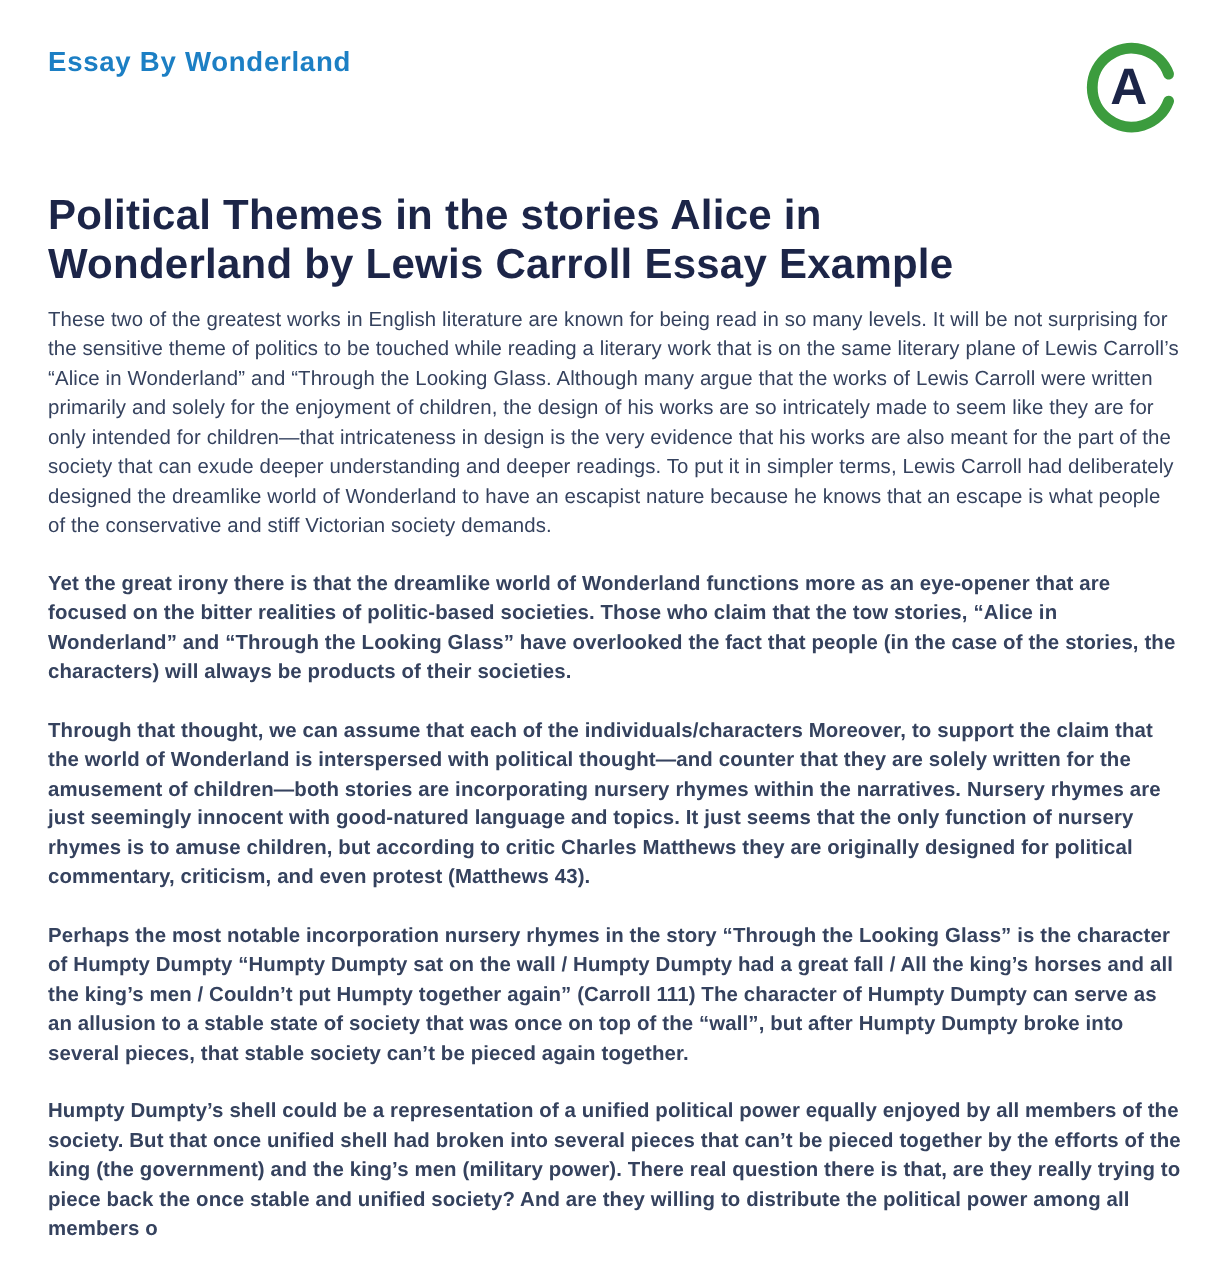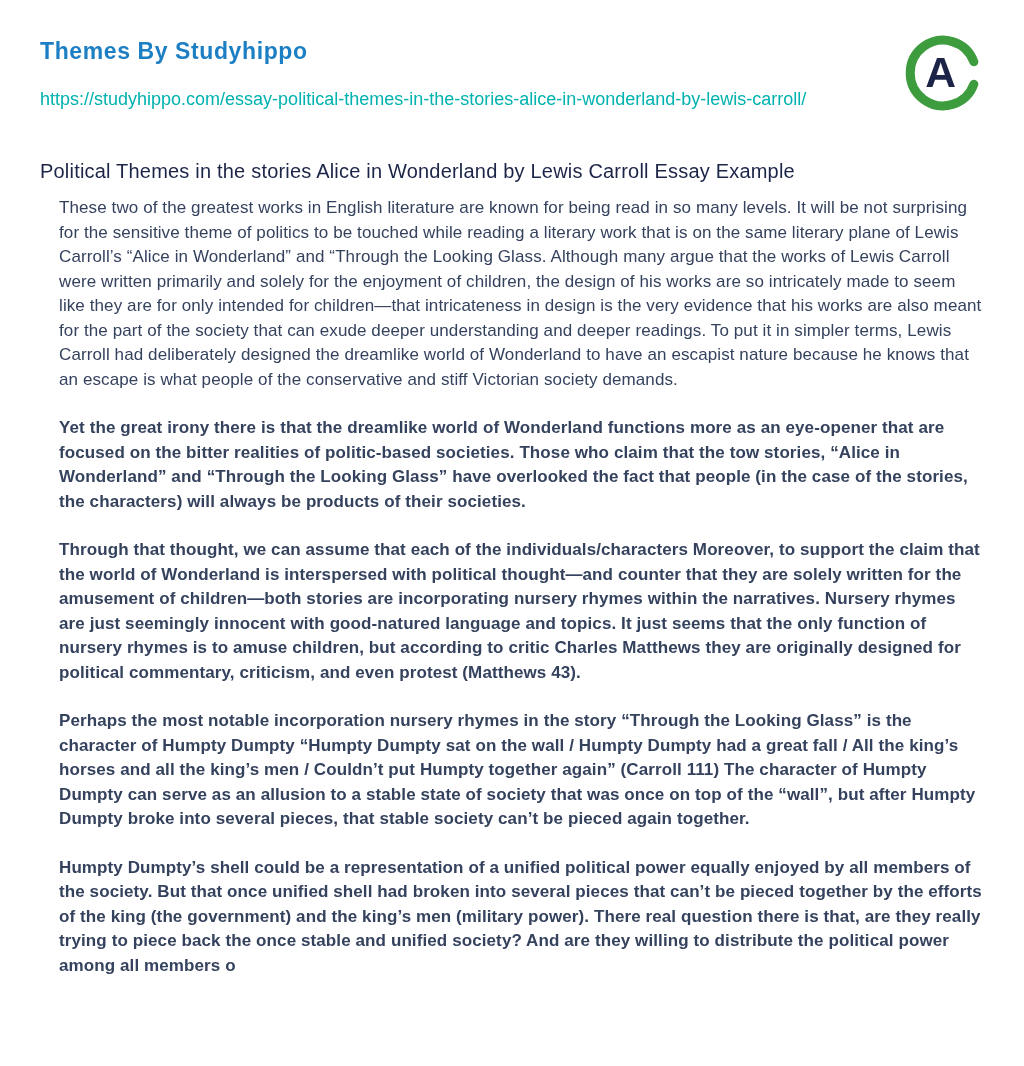--- a/index.html
+++ b/index.html
@@ -62,46 +62,45 @@
   .logo-letter {
     font-family: "Liberation Sans", sans-serif;
     font-weight: bold;
     font-size: 52px;
     fill: var(--title-navy);
   }
 
   .essay-title {
     margin-top: 46px;
     max-width: 850px;
-    font-size: 20px;
+    font-size: 35px;
     line-height: 1.17;
-    font-weight: normal;
+    font-weight: bold;
     letter-spacing: 0.2px;
     color: var(--title-navy);
   }
 
-  .content { margin-top: 13px; margin-left: 19px; }
+  .content { margin-top: 13px; }
   .content p {
     font-size: 17px;
     line-height: 24.5px;
     letter-spacing: 0.1px;
     color: var(--body-text);
     margin-top: 0;
   }
   .content p + p { margin-top: 24px; font-weight: bold; }
 </style>
 </head>
 <body>
 
 <div class="page">
 
   <header class="header">
     <div class="header-left">
-      <div class="site-label">Themes By Studyhippo</div>
-      <a class="source-url">https://studyhippo.com/essay-political-themes-in-the-stories-alice-in-wonderland-by-lewis-carroll/</a>
+      <div class="site-label">Essay By Wonderland</div>
     </div>
 
     <div class="logo">
       <svg viewBox="0 0 100 100">
         <path class="logo-ring" d="M 87.6 36.3 A 40 40 0 1 0 87.6 63.7"></path>
         <text class="logo-letter" x="47" y="67" text-anchor="middle">A</text>
       </svg>
     </div>
   </header>
 

